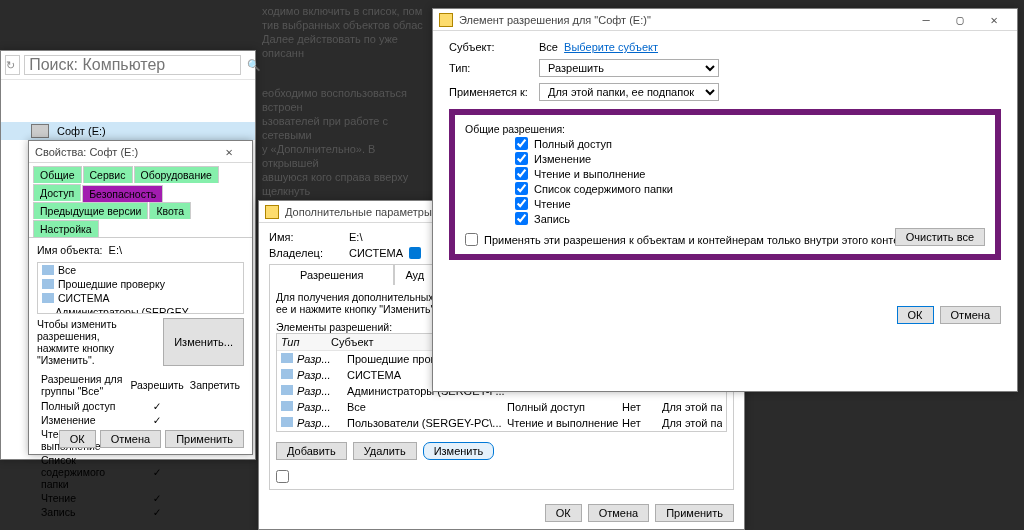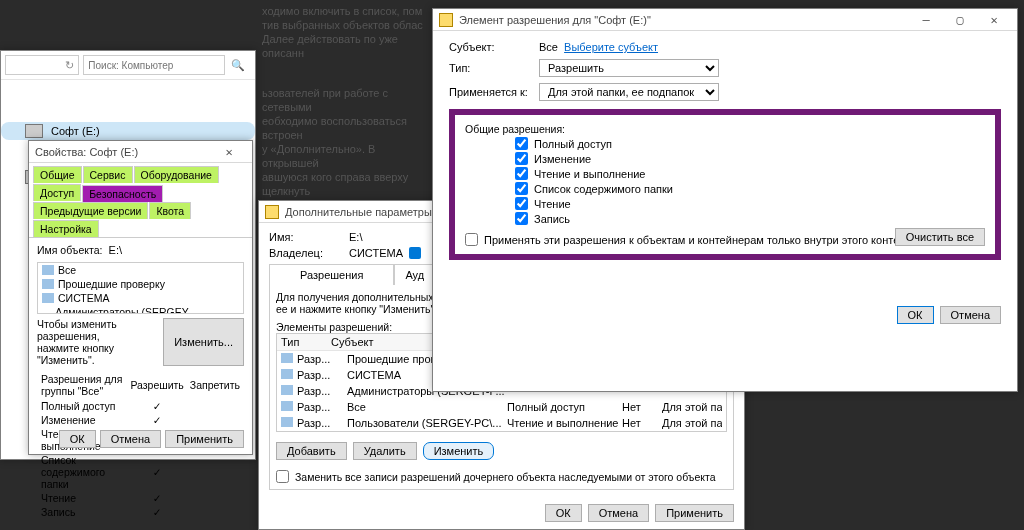--- a/index.html
+++ b/index.html
@@ -5,27 +5,27 @@
   * { box-sizing: border-box; margin: 0; padding: 0; font-family: "Segoe UI", Tahoma, sans-serif; }
   body { background: #2b2b2b; width: 1024px; height: 530px; overflow: hidden; position: relative; font-size: 11px; color: #000; }
   .win { background: #fff; position: absolute; border: 1px solid #7f7f7f; box-shadow: 0 0 8px rgba(0,0,0,.3); }
   .titlebar { display: flex; align-items: center; height: 22px; padding: 0 6px; background: #fff; border-bottom: 1px solid #d9d9d9; }
   .titlebar .ico { width: 14px; height: 14px; background: #fddc6d; margin-right: 6px; border: 1px solid #b08500; }
   .titlebar .t { flex: 1; font-size: 11px; color: #444; }
   .winbtn { width: 34px; height: 22px; display: flex; align-items: center; justify-content: center; color: #555; font-size: 12px; font-family: monospace; }
   .explorer { left: 0; top: 50px; width: 256px; height: 410px; background:#fff; }
   .explorer .search { display: flex; align-items: center; padding: 4px; border-bottom: 1px solid #e5e5e5; }
   .explorer .nav { width: 90px; height: 20px; border: 1px solid #ccc; margin-right: 4px; display:flex; align-items:center; justify-content:flex-end; padding-right:4px; background:#fff; color:#888;}
-  .explorer .sinp { flex: 1; border: 1px solid #ccc; height: 20px; padding: 0 4px; font-size: 10px; color:#888;}
-  .drv { display: flex; align-items: center; padding: 2px 24px; margin-top: 6px; border-radius: 8px; }
+  .explorer .sinp { flex: 1; border: 1px solid #ccc; height: 20px; padding: 0 4px; font-size: 16px; color:#888;}
+  .drv { display: flex; align-items: center; padding: 2px 30px; margin-top: 6px; }
   .drv .di { width: 18px; height: 14px; background: #ccc; border: 1px solid #777; margin-right: 8px; }
   .drv.sel { background: #cde6f7; }
   .props { left: 28px; top: 140px; width: 225px; height: 315px; }
   .props .tabs { display: flex; flex-wrap: wrap; border-bottom: 1px solid #ccc; padding: 2px 4px 0; }
-  .props .tab { padding: 2px 6px; font-size: 10.5px; border: 1px solid #ccc; border-bottom: none; margin-right: 1px; background: #bef264; margin-top:1px;}
+  .props .tab { padding: 2px 6px; font-size: 10.5px; border: 1px solid #ccc; border-bottom: none; margin-right: 1px; background: #86efac; margin-top:1px;}
   .props .tab.act { background: #a21caf; position: relative; top: 1px; }
   .props .body { padding: 6px 8px; }
   .lbl { font-size: 10.5px; }
   .listbox { border: 1px solid #ccc; height: 52px; overflow: hidden; margin-top: 2px; }
   .listbox .row { padding: 1px 4px; font-size: 10.5px; display:flex; align-items:center; }
   .listbox .row .pic{width:12px;height:10px;background:#9dc3e6;margin-right:4px;}
   .btn { border: 1px solid #adadad; background: #e1e1e1; padding: 2px 10px; font-size: 11px; }
   .ptable { width: 100%; margin-top: 4px; font-size: 10.5px; }
   .ptable th { font-weight: normal; text-align: center; padding:1px 2px; }
   .ptable td { padding: 0 2px; }
@@ -33,21 +33,21 @@
   .props .foot { position:absolute; bottom:6px; right:8px; display:flex; gap:4px; }
   .adv { left: 258px; top: 200px; width: 487px; height: 330px; }
   .adv .body { padding: 8px 10px; }
   .adv .kv { display:flex; margin-bottom:4px; }
   .adv .kv .k { width: 80px; }
   .adv .sectab { display:inline-block; padding: 4px 30px; border:1px solid #ccc; border-bottom:none; font-size:11px; background:#fff; position:relative; top:1px;}
   .adv .seclist { border:1px solid #ccc; }
   .adv .shead, .adv .srow { display:flex; padding: 2px 4px; }
   .adv .shead { border-bottom:1px solid #e5e5e5; background:#f7f7f7; }
   .adv .srow .pic{width:12px;height:10px;background:#9dc3e6;margin-right:4px;}
-  .adv .c1{width:50px;} .adv .c2{width:160px; overflow:hidden; white-space:nowrap;} .adv .c3{width:115px;overflow:hidden;white-space:nowrap;} .adv .c4{width:40px;} .adv .c5{flex:1;overflow:hidden;white-space:nowrap;}
+  .adv .c1{width:50px;font-style:italic;} .adv .c2{width:160px; overflow:hidden; white-space:nowrap;} .adv .c3{width:115px;overflow:hidden;white-space:nowrap;} .adv .c4{width:40px;} .adv .c5{flex:1;overflow:hidden;white-space:nowrap;}
   .adv .btnrow { display:flex; gap:6px; margin-top:10px; }
   .adv .btnrow .btn.hl{ border-color:#0078d7; background:#e5f1fb;border-radius:7px; }
   .adv .foot { display:flex; gap:6px; justify-content:flex-end; margin-top:14px; }
   .perm { left: 432px; top: 8px; width: 586px; height: 384px; }
   .perm .body { padding: 10px 16px; }
   .perm .kv { display:flex; align-items:center; margin-bottom:6px; }
   .perm .kv .k{ width:90px; }
   .perm select, .perm .sel { border:1px solid #adadad; padding:1px 4px; width:180px; font-size:11px; height:18px; background:#fff;}
   .perm .grp { border:6px solid #701a75; margin-top:8px; padding:8px 10px; position:relative; }
   .perm .link{ position:absolute; right:10px; top:4px; color:#0066cc; font-size:11px; }
@@ -63,21 +63,21 @@
 </style>
 </head>
 <body>
 
 <div class="bgtext">
   <div>ходимо включить в список, пом</div>
     <div>тив выбранных объектов облас</div>
     <div>Далее действовать по уже описанн</div>
 </div>
 <div class="bgtext2">
-  <div>ьзователей при работе с сетевыми</div><div>еобходимо воспользоваться встроен</div><div>у «Дополнительно». В открывшей</div>
+  <div>еобходимо воспользоваться встроен</div><div>ьзователей при работе с сетевыми</div><div>у «Дополнительно». В открывшей</div>
   <div>авшуюся кого справа вверху щелкнуть</div><div>эго неверных разрешений, путем</div><br><div>безопасности завершена.</div>
 </div>
 
 <div class="win explorer">
   <div class="search">
     <div class="nav">↻</div>
     <input class="sinp" placeholder="Поиск: Компьютер" style="">
     <span style="padding:0 6px;color:#888">🔍</span>
   </div>
   <div style="height:36px"></div>
@@ -247,21 +247,20 @@
             <div class="c5">Для этой папки, ее подпапок ...</div>
           </div>
       </div>
       <div class="btnrow">
         <button class="btn">Добавить</button>
         <button class="btn">Удалить</button>
         <button class="btn hl">Изменить</button>
       </div>
       <div style="margin-top:10px;display:flex;align-items:center">
           <input type="checkbox" style="margin-right: 6px;">
-          <span class="lbl">Заменить все записи разрешений дочернего объекта наследуемыми от этого объекта</span>
         </div>
     </div>
     <div class="foot">
       <button class="btn">ОК</button>
       <button class="btn">Отмена</button>
       <button class="btn">Применить</button>
     </div>
   </div>
 </div>
 

